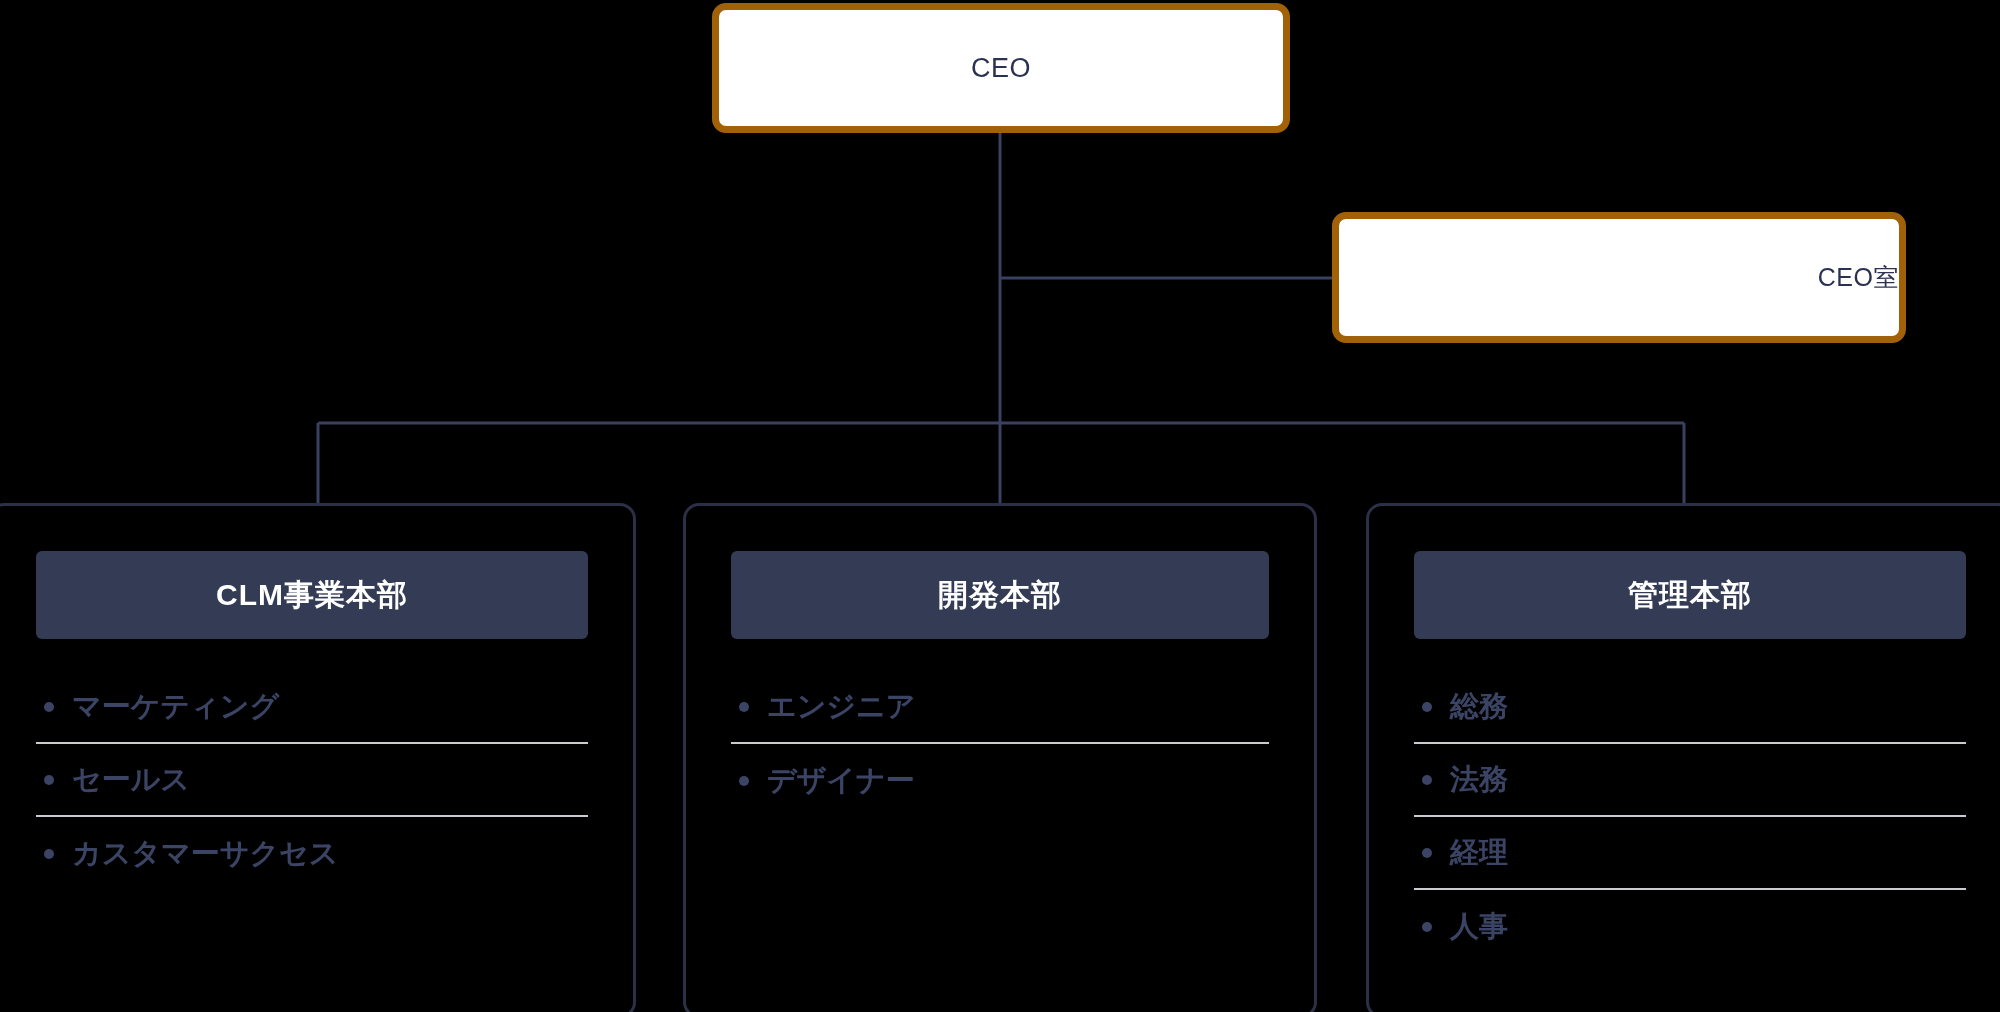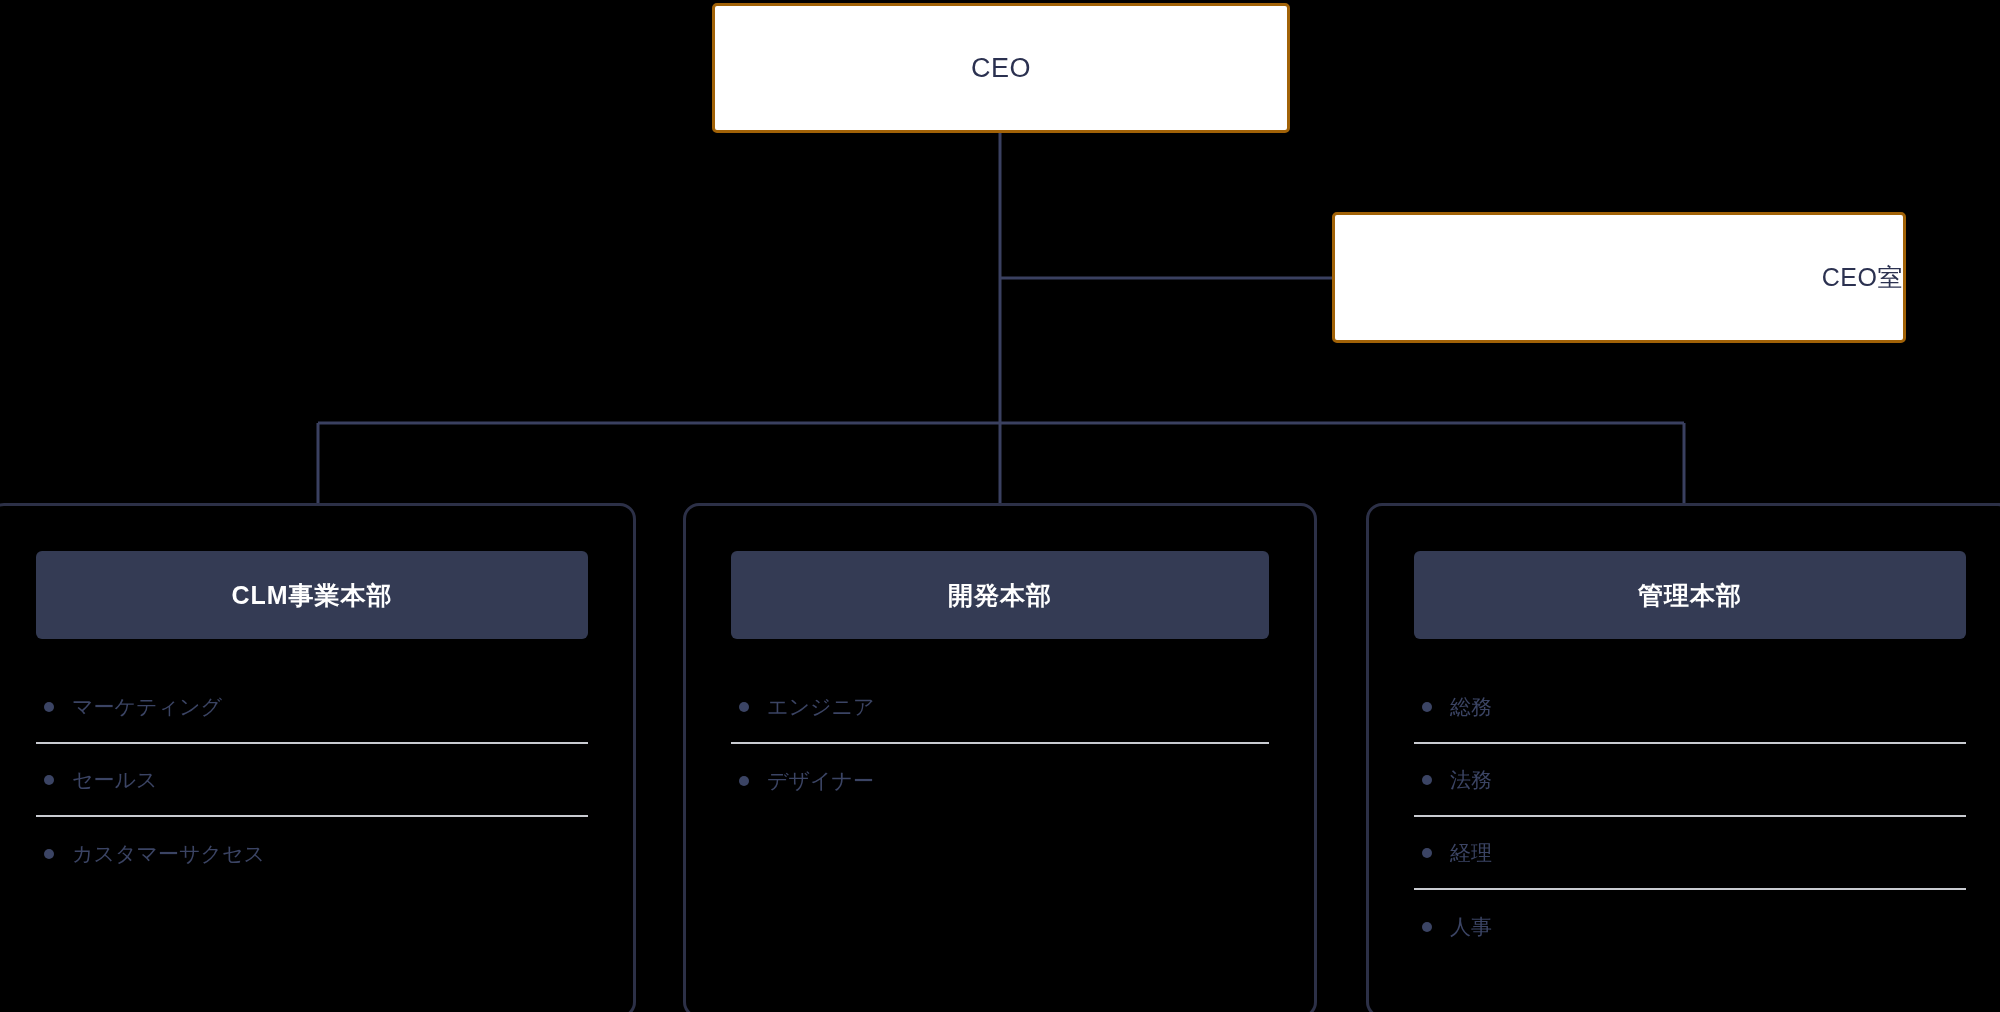--- a/index.html
+++ b/index.html
@@ -30,22 +30,22 @@
     left: 0; top: 0;
     width: 2000px;
     height: 1012px;
     pointer-events: none;
   }
 
   
   .exec-box {
     position: absolute;
     background: #FFFFFF;
-    border: 3px solid #a16207;
-    border-radius: 5px;
+    border: 7px solid #a16207;
+    border-radius: 14px;
     display: flex;
     align-items: center;
     justify-content: center;
     color: #2B3150;
     letter-spacing: 0.5px;
   }
 
   #ceo-box {
     left: 712px;
     top: 3px;
@@ -79,39 +79,40 @@
   #dept-card-2 { left: 1366px;  width: 648px; }
 
   .dept-header {
     height: 88px;
     background: #343B54;
     border-radius: 6px;
     display: flex;
     align-items: center;
     justify-content: center;
     color: #FFFFFF;
-    font-size: 25px;
+    font-size: 30px;
     font-weight: bold;
     letter-spacing: 1px;
   }
 
   .dept-list {
     list-style: none;
     margin-top: 32px;
   }
 
   .dept-list-item {
     position: relative;
     height: 73px;
     display: flex;
     align-items: center;
     color: #3B4464;
-    font-size: 21px;
+    font-size: 29px;
     padding-left: 36px;
     border-bottom: 2px solid #C9CBD1;
+    font-weight: bold;
   }
 
   .dept-list-item:last-child {
     border-bottom: none;
   }
 
   .dept-list-item .bullet {
     position: absolute;
     left: 8px;
     top: 50%;

